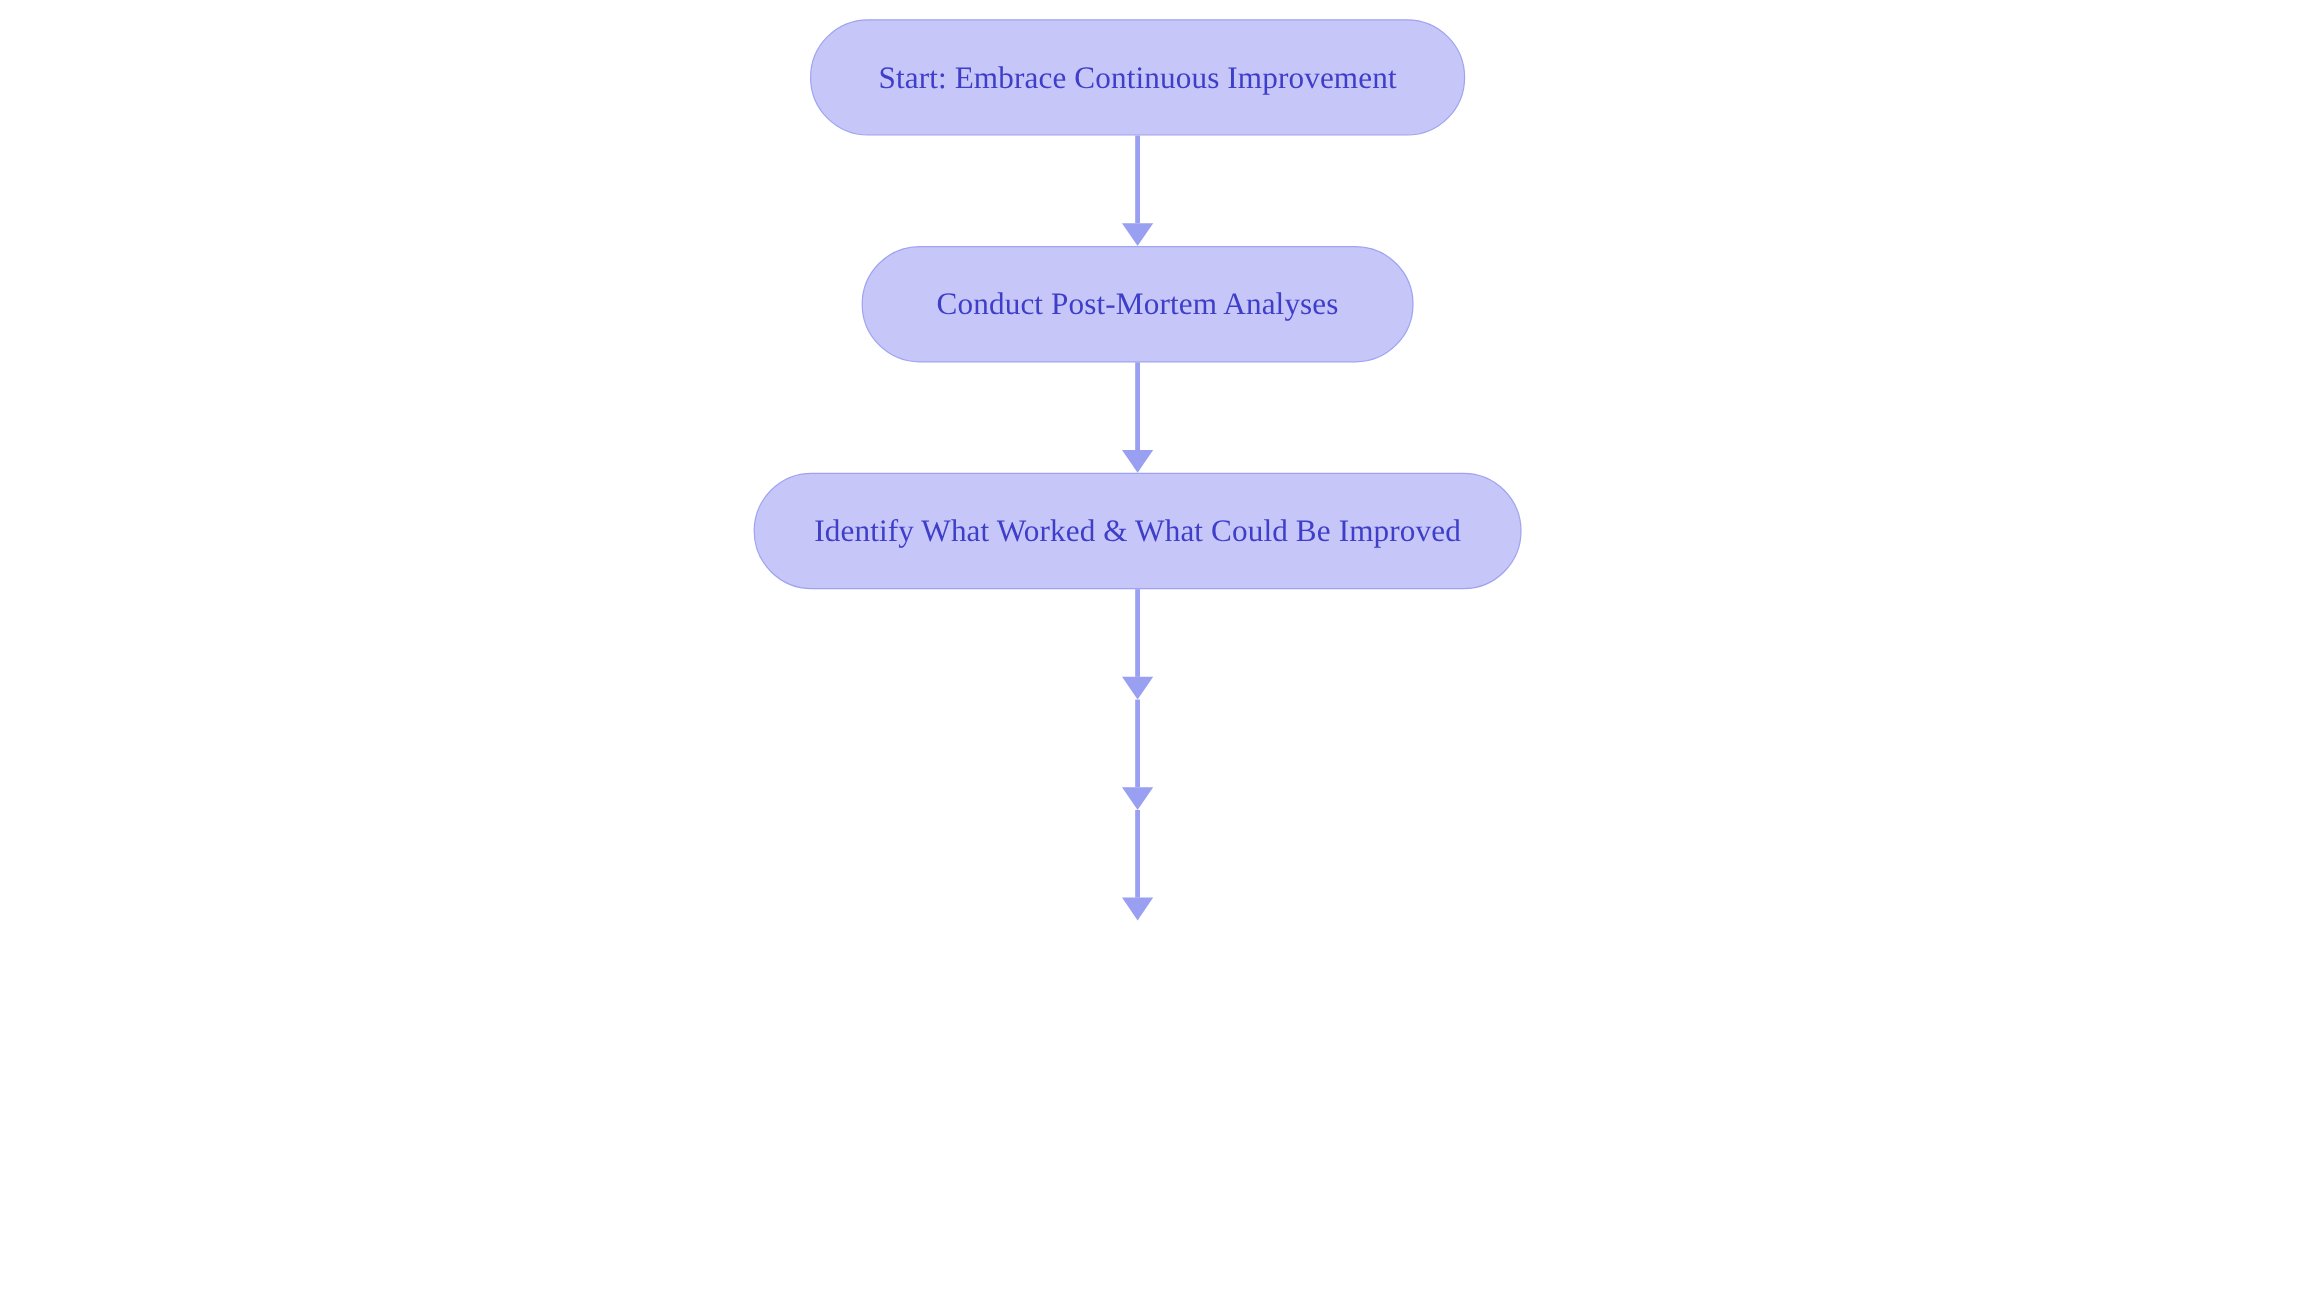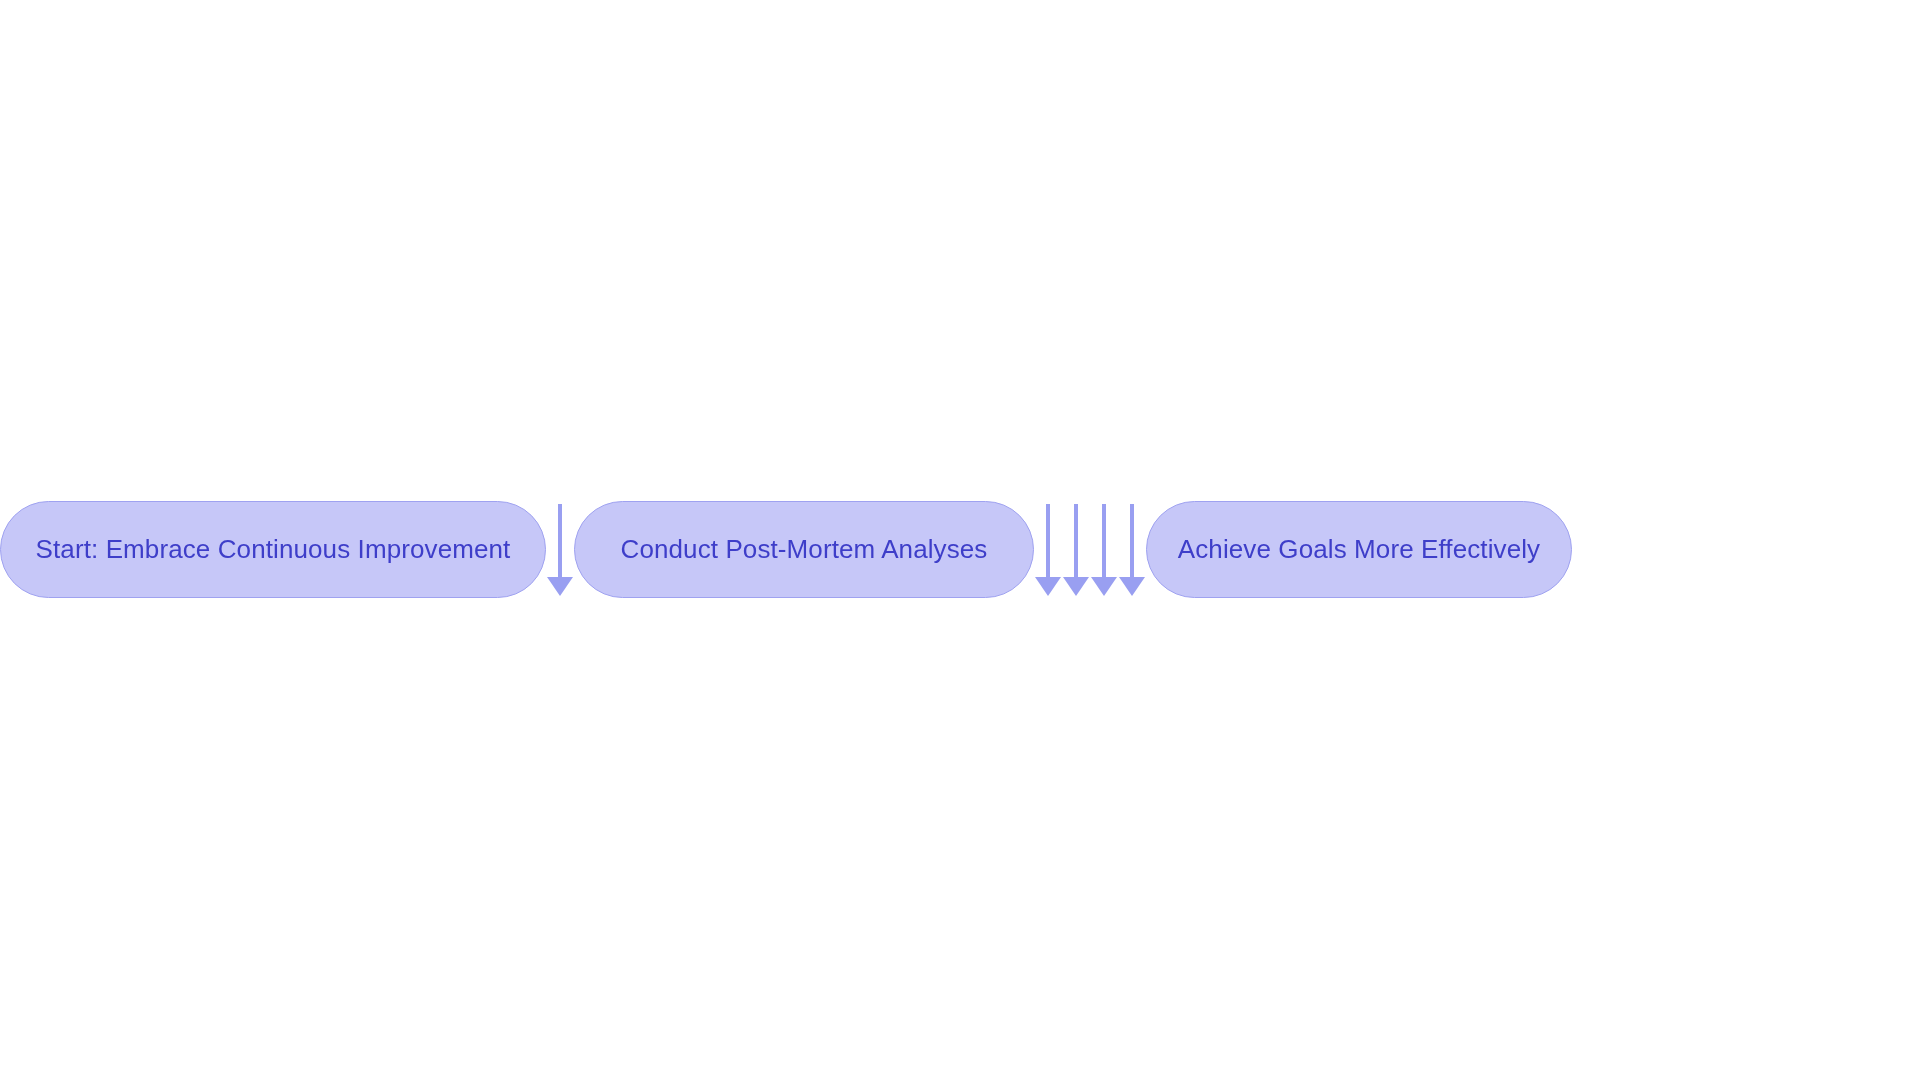--- a/index.html
+++ b/index.html
@@ -8,25 +8,26 @@
     background: #ffffff;
     font-family: "Liberation Sans", "DejaVu Sans", sans-serif;
   }
 
   .canvas {
     position: relative;
     width: 1896px;
     height: 1083px;
     background: var(--background, #ffffff);
     display: flex;
-    flex-direction: row;
+    flex-direction: column;
     align-items: center;
     padding-top: 16px;
     box-sizing: border-box;
     overflow: hidden;
+    font-family: Liberation Serif, serif;
   }
 
   .node {
     height: 97px;
     border-radius: 48.5px;
     background: var(--node-fill, #c6c7f8);
     border: 1.6px solid var(--node-border, #9fa2f0);
     display: flex;
     align-items: center;
     justify-content: center;
@@ -82,35 +83,35 @@
 
   <div class="node w2">
     <span>Conduct Post-Mortem Analyses</span>
   </div>
 
   <div class="arrow">
     <div class="stem"></div>
     <div class="head"></div>
   </div>
 
+  <div class="node w3">
+    <span>Identify What Worked &amp; What Could Be Improved</span>
+  </div>
 
   <div class="arrow">
     <div class="stem"></div>
     <div class="head"></div>
   </div>
 
 
   <div class="arrow">
     <div class="stem"></div>
     <div class="head"></div>
   </div>
 
 
   <div class="arrow">
     <div class="stem"></div>
     <div class="head"></div>
   </div>
 
-  <div class="node w6">
-    <span>Achieve Goals More Effectively</span>
-  </div>
 
 </div>
 
 </body></html>

